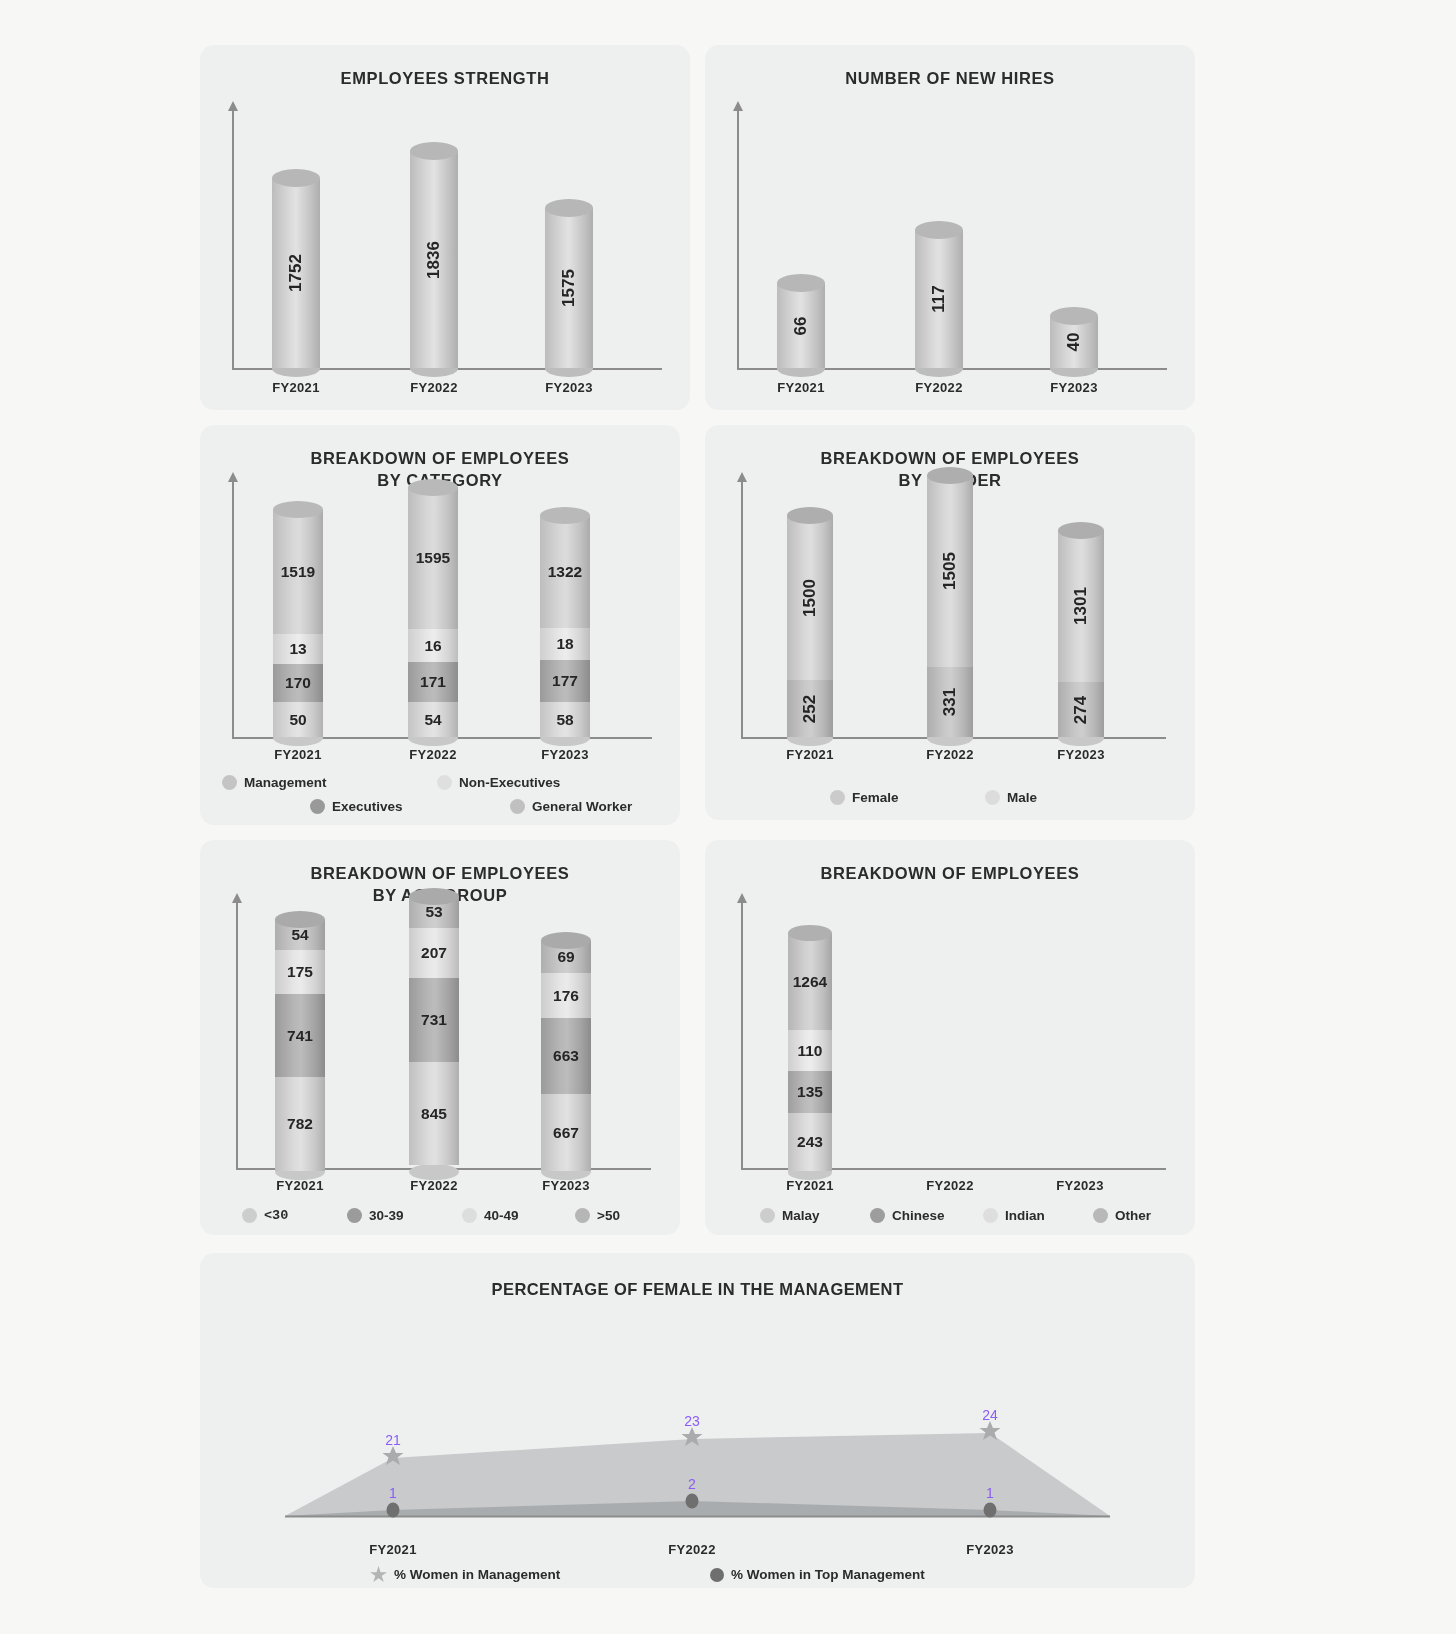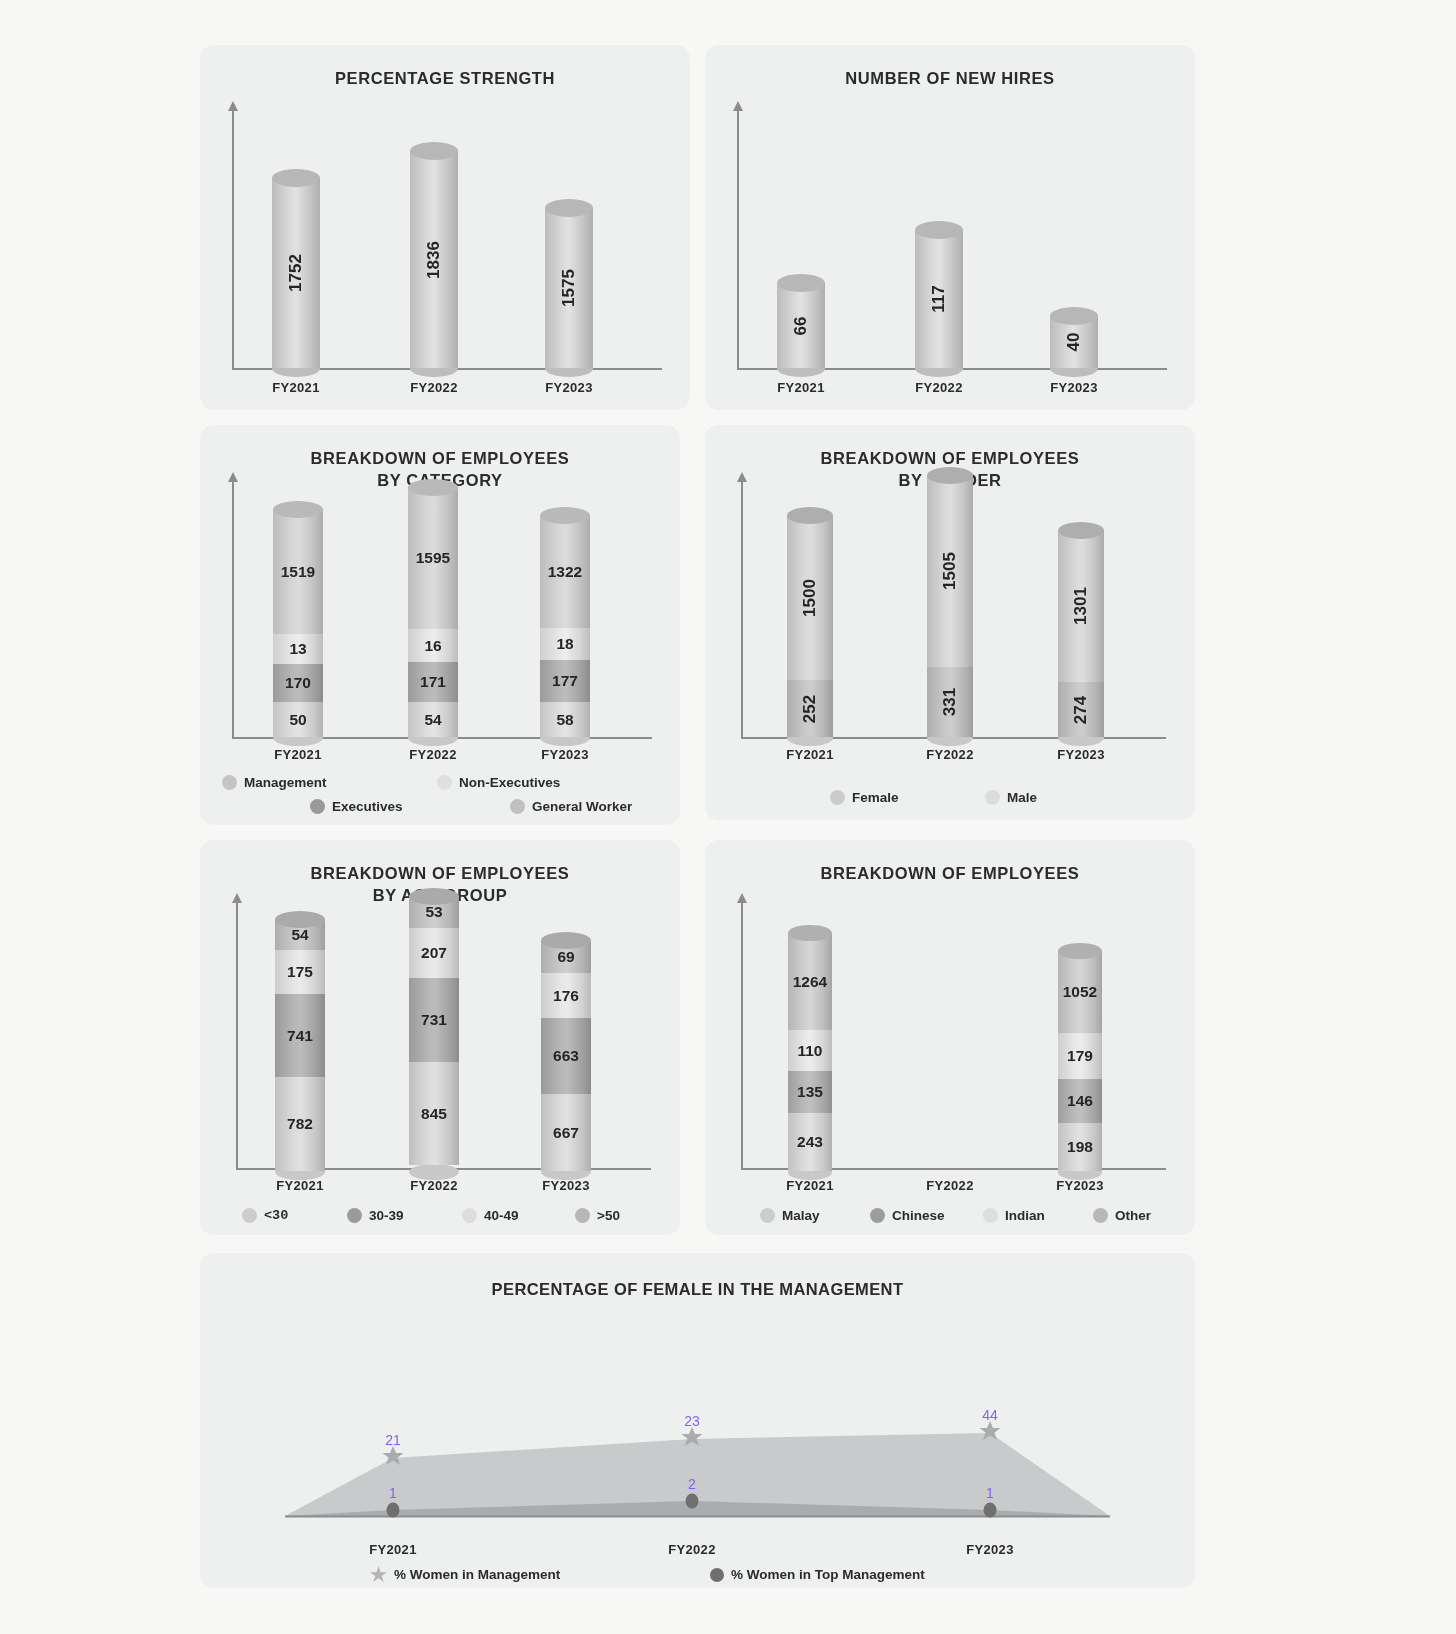--- a/index.html
+++ b/index.html
@@ -141,21 +141,21 @@
     border-radius: 50%;
     background: #6f6f6f;
   }
 </style>
 </head>
 <body>
 
 <div class="dashboard">
 
   <div class="card" style="left:200px; top:45px; width:490px; height:365px;">
-    <div class="chart-title">PERCENTAGE STRENGTH</div>
+    <div class="chart-title">EMPLOYEES STRENGTH</div>
     <div class="plot" style="top:55px; height:310px;">
       <div class="axis-v" style="left:32px; top:10px; height:260px;"></div>
       <div class="axis-h" style="left:32px; top:268px; width:430px;"></div>
 
       <div class="cyl" style="left:72px; bottom:42px; width:48px; height:190px;">
         <div class="cyl-base" style="height:17px; background:#bdbdbd;"></div>
         <div class="seg" style="height:190px; background:linear-gradient(90deg,#bcbcbc 0%,#d8d8d8 35%,#e2e2e2 50%,#c6c6c6 78%,#aeaeae 100%);">
           <span class="val rot">1752</span>
         </div>
         <div class="cyl-top" style="top:-9px; height:18px; background:#b7b7b7;"></div>
@@ -466,36 +466,20 @@
         </div>
         <div class="seg" style="height:58px; background:linear-gradient(90deg,#c2c2c2 0%,#dcdcdc 38%,#e2e2e2 52%,#cacaca 80%,#b1b1b1 100%);">
           <span class="val">243</span>
         </div>
         <div class="cyl-top" style="top:-8px; height:16px; background:#b0b0b0;"></div>
       </div>
       <div class="xlabel" style="left:65px; top:290px; width:80px;">FY2021</div>
 
       <div class="xlabel" style="left:205px; top:290px; width:80px;">FY2022</div>
 
-      <div class="cyl" style="left:353px; bottom:22px; width:44px; height:220px;">
-        <div class="cyl-base" style="height:15px; background:#c8c8c8;"></div>
-        <div class="seg" style="height:82px; background:linear-gradient(90deg,#b5b5b5 0%,#d0d0d0 38%,#d6d6d6 52%,#bebebe 80%,#a5a5a5 100%);">
-          <span class="val">1052</span>
-        </div>
-        <div class="seg" style="height:46px; background:linear-gradient(90deg,#cecece 0%,#e8e8e8 38%,#ededed 52%,#d6d6d6 80%,#bdbdbd 100%);">
-          <span class="val">179</span>
-        </div>
-        <div class="seg" style="height:44px; background:linear-gradient(90deg,#9e9e9e 0%,#bababa 38%,#c0c0c0 52%,#a7a7a7 80%,#909090 100%);">
-          <span class="val">146</span>
-        </div>
-        <div class="seg" style="height:48px; background:linear-gradient(90deg,#c2c2c2 0%,#dcdcdc 38%,#e2e2e2 52%,#cacaca 80%,#b1b1b1 100%);">
-          <span class="val">198</span>
-        </div>
-        <div class="cyl-top" style="top:-8px; height:16px; background:#b0b0b0;"></div>
-      </div>
       <div class="xlabel" style="left:335px; top:290px; width:80px;">FY2023</div>
     </div>
 
     <div class="legend-row" style="left:55px; top:368px; width:430px;">
       <div class="legend-item" style="width:110px;">
         <span class="dot" style="background:#cdcdcd;"></span>
         <span>Malay</span>
       </div>
       <div class="legend-item" style="width:113px;">
         <span class="dot" style="background:#9d9d9d;"></span>
@@ -537,21 +521,21 @@
           <polygon points="11,1 14,8 21.5,8 15.5,12.5 18,20 11,15.5 4,20 6.5,12.5 0.5,8 8,8" fill="#a9abad"></polygon>
         </svg>
       </div>
       <div class="pt-label" style="left:492px; top:102px;">23</div>
 
       <div class="marker" style="left:790px; top:122px;">
         <svg width="22" height="22" viewBox="0 0 22 22">
           <polygon points="11,1 14,8 21.5,8 15.5,12.5 18,20 11,15.5 4,20 6.5,12.5 0.5,8 8,8" fill="#a9abad"></polygon>
         </svg>
       </div>
-      <div class="pt-label" style="left:790px; top:96px;">44</div>
+      <div class="pt-label" style="left:790px; top:96px;">24</div>
 
       <div class="marker" style="left:193px; top:199px;">
         <div class="dotmk"></div>
       </div>
       <div class="pt-label" style="left:193px; top:174px;">1</div>
 
       <div class="marker" style="left:492px; top:190px;">
         <div class="dotmk"></div>
       </div>
       <div class="pt-label" style="left:492px; top:165px;">2</div>

